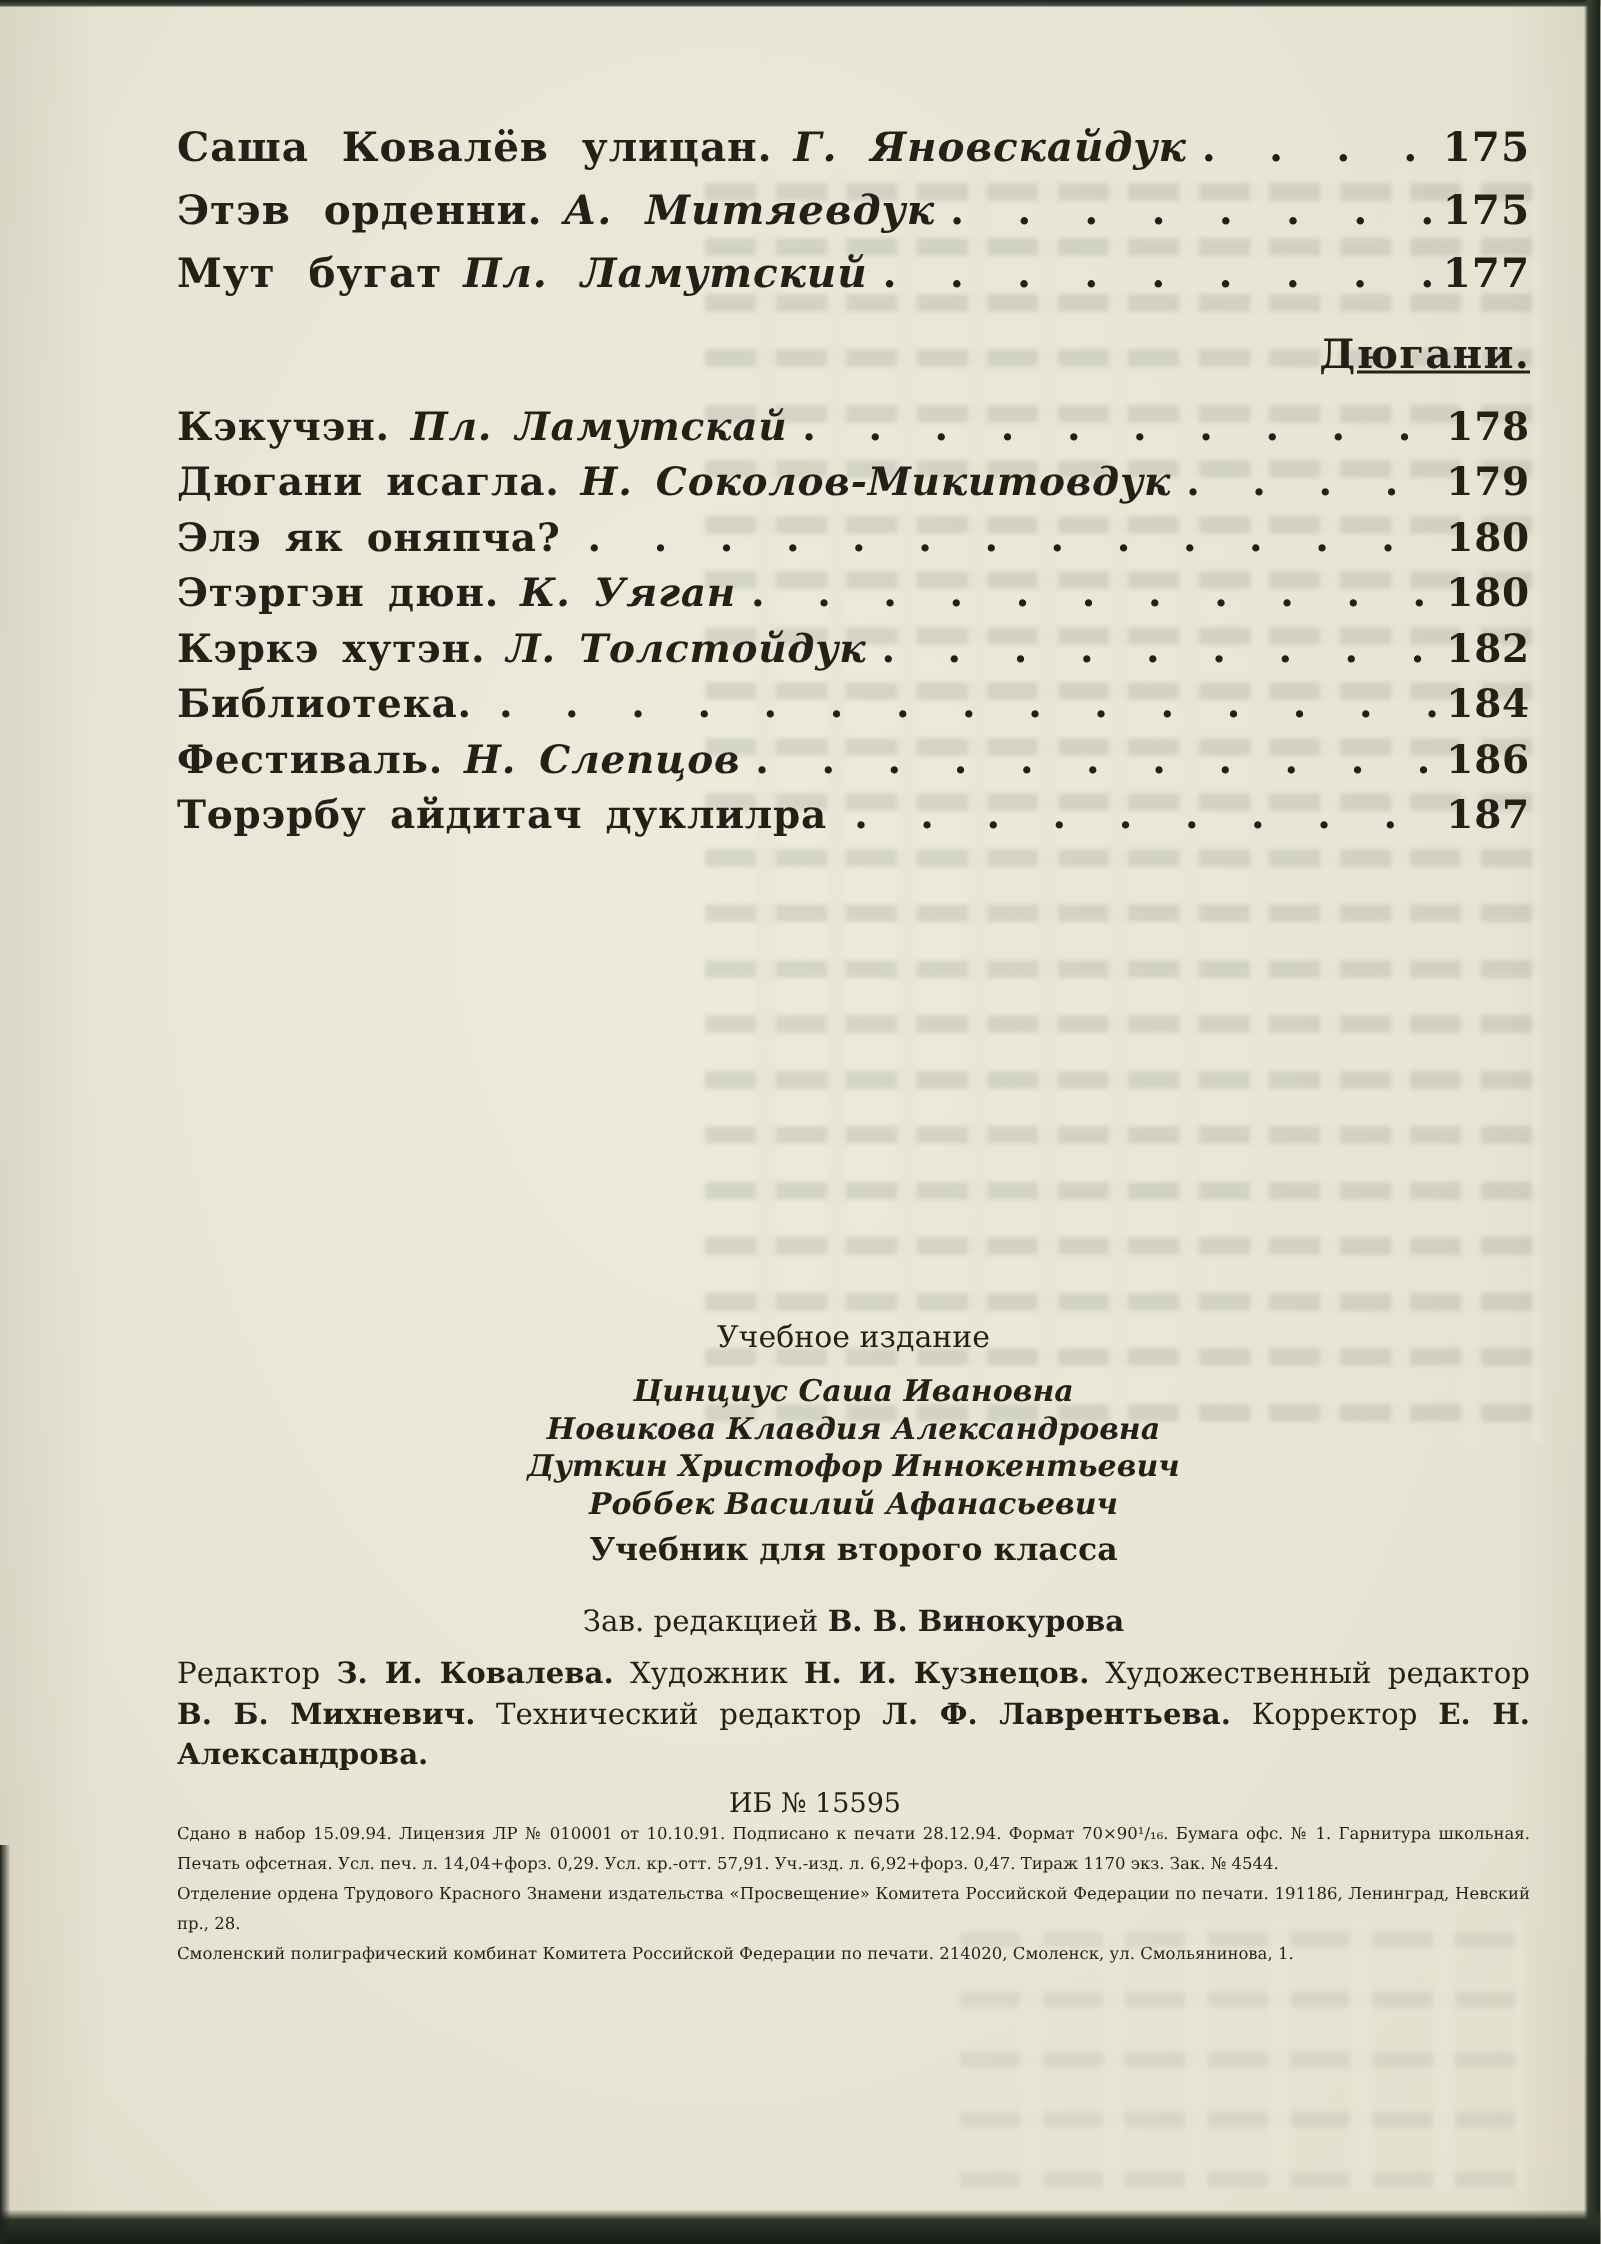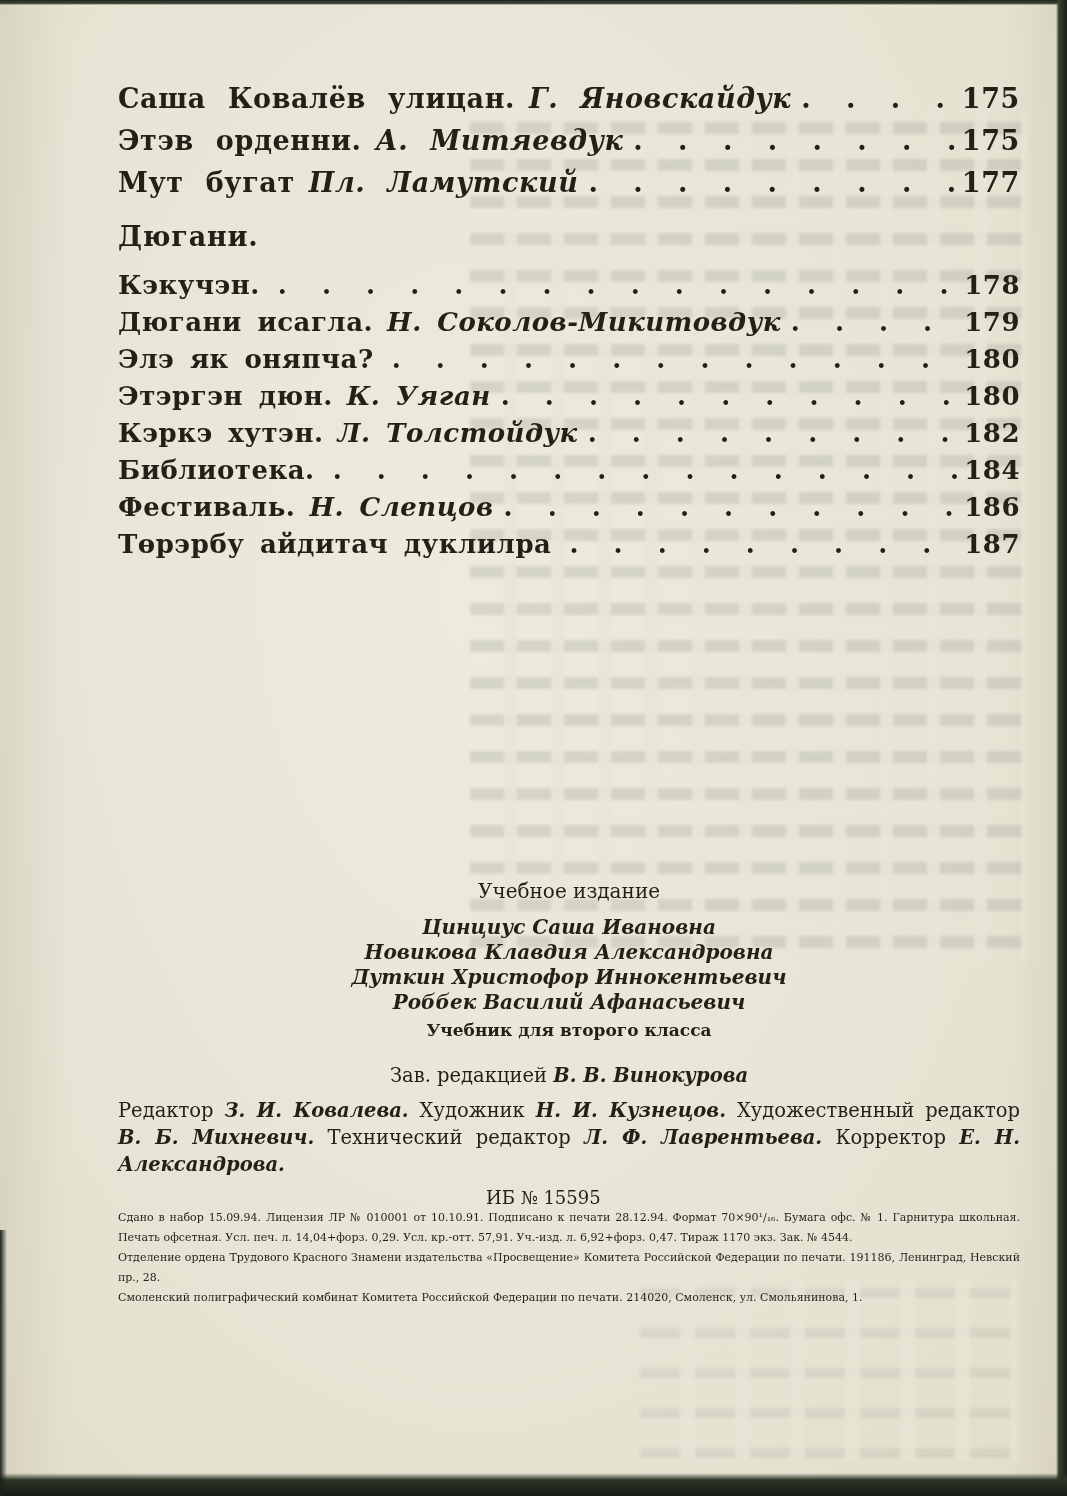--- a/index.html
+++ b/index.html
@@ -74,36 +74,36 @@
     flex:1;overflow:hidden;white-space:nowrap;
     margin:0 4px;
   }
   .toc-leader::after{
     content:". . . . . . . . . . . . . . . . . . . . . . . . . . . . . . . . . . . .";
     letter-spacing:11px;word-spacing:4px;
   }
   .toc-page{text-align:right;min-width:58px;}
 
   .section-heading{
-    text-align:left;font-size:27px;font-weight:bold;
-    margin:17px 0 15px 0;letter-spacing:.8px;
+    text-align:right;font-size:27px;font-weight:bold;
+    margin:17px 0 15px 0;letter-spacing:.8px;text-decoration:underline;
   }
 
   
   .colophon-center{margin-top:316px;text-align:center;}
   .edition-type{font-size:20px;margin-bottom:12px;}
   .author-line{font-size:20px;font-weight:bold;font-style:italic;line-height:25px;}
   .book-title{font-size:21px;font-weight:bold;letter-spacing:1px;margin-top:15px;}
-  .book-subtitle{font-size:17px;font-weight:bold;margin-top:5px;}
+  .book-subtitle{font-size:21px;font-weight:bold;margin-top:5px;}
   .managing-line{font-size:19.5px;margin-top:24px;}
   .staff{
     font-size:19.5px;line-height:27px;margin:10px 0 0 0;
     text-align:justify;word-spacing:3px;
   }
-  .it{font-weight:bold;font-style:italic;}
+  .it{font-weight:bold;}
   .ib{font-size:18px;margin:9px 0 0 368px;}
   p.small{
     font-size:11px;line-height:20px;margin:0;
     text-align:justify;
   }
   .print-info{margin-top:24px;}
   .publisher-info{margin-top:15px;}
   .printer-info{margin-top:17px;}
 </style>
 </head>
@@ -133,20 +133,21 @@
           <span class="toc-leader"></span>
           <span class="toc-page">177</span>
         </div>
       </div>
 
     <div class="section-heading">Дюгани.</div>
 
     <div id="toc-main" class="toc toc-main">
         <div class="toc-row">
           <span class="toc-title">Кэкучэн.</span>
+          <span class="toc-author">Пл. Ламутскай</span>
           <span class="toc-leader"></span>
           <span class="toc-page">178</span>
         </div>
         <div class="toc-row">
           <span class="toc-title">Дюгани исагла.</span>
           <span class="toc-author">Н. Соколов-Микитовдук</span>
           <span class="toc-leader"></span>
           <span class="toc-page">179</span>
         </div>
         <div class="toc-row">

